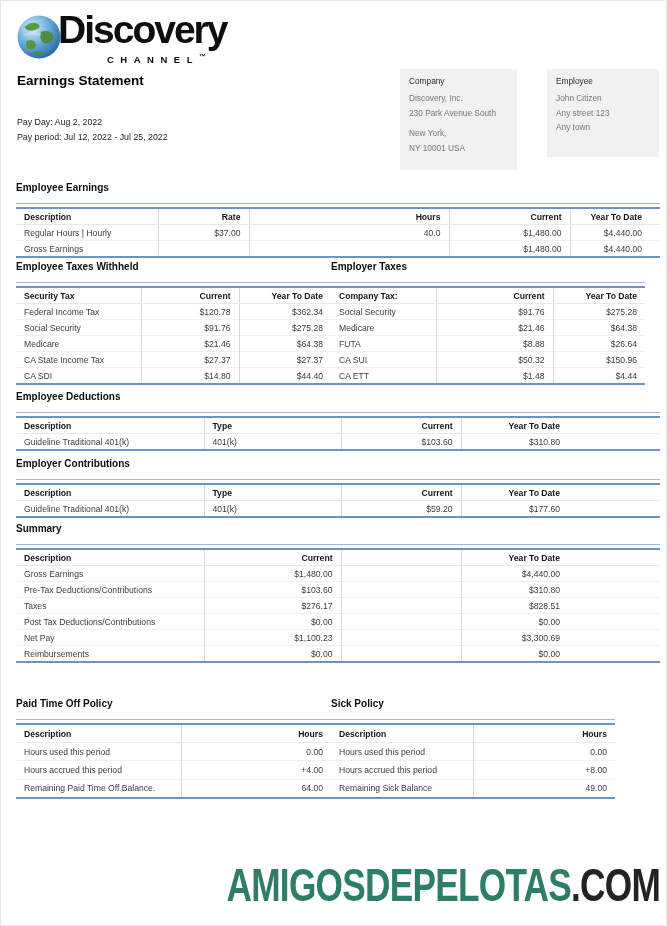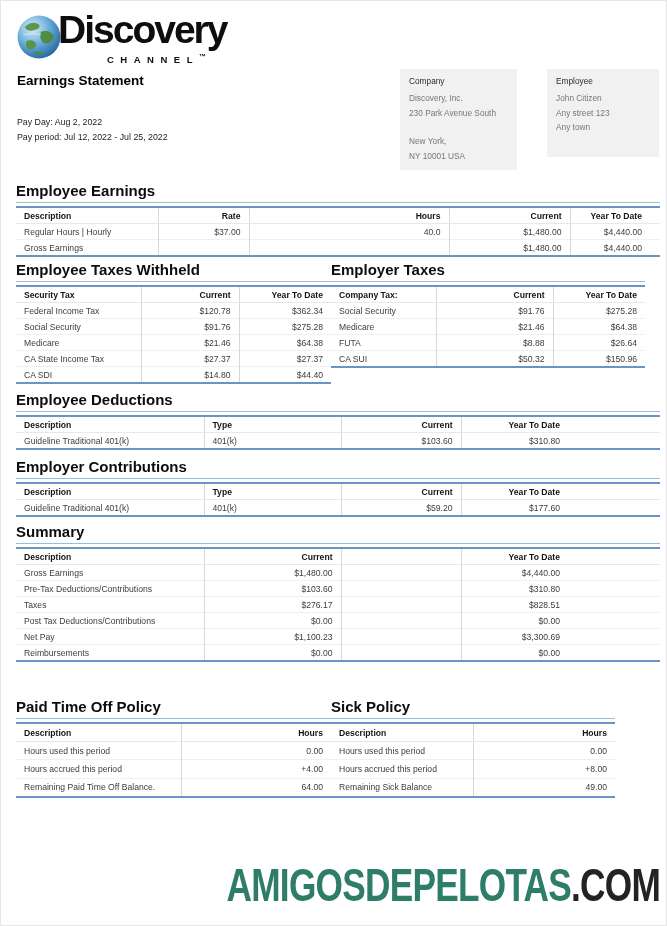--- a/index.html
+++ b/index.html
@@ -18,24 +18,24 @@
   .page-title{position:absolute;left:16px;top:72px;font-size:13.5px;font-weight:bold;color:#000}
   .payline{position:absolute;left:16px;font-size:8.8px;font-weight:normal;color:#1c1c1c}
   .payline.day{top:116px}
   .payline.period{top:131px}
   
   .info-box{position:absolute;top:68px;background:#f1f1f1;box-sizing:border-box;padding:7px 9px;font-size:8.3px}
   .company-box{left:399px;width:117px;height:101px}
   .employee-box{left:546px;width:112px;height:88px}
   .info-label{font-weight:normal;color:#2b2b2b;margin-bottom:8px}
   .info-line{color:#75757e;margin-bottom:5px;line-height:1.15}
-  .info-line.tight{margin-bottom:19px}
+  .info-line.tight{margin-bottom:11px}
   
   .sec{position:absolute;left:15px;width:644px}
-  .sec-title{font-size:15px;font-weight:bold;color:#0d0d0d;padding-bottom:3px;border-bottom:1px solid #9db9dd;margin-bottom:3px}
+  .sec-title{font-size:10px;font-weight:bold;color:#0d0d0d;padding-bottom:10px;border-bottom:1px solid #9db9dd;margin-bottom:3px}
   .tbl{border-collapse:collapse;width:100%;table-layout:fixed;
        border-top:2px solid #6b94c4;border-bottom:2px solid #6b94c4}
   .tbl th,.tbl td{font-size:8.6px;padding:2.5px 8px;overflow:hidden;white-space:nowrap;box-sizing:border-box}
   .tbl th{font-weight:bold;color:#151515;border-bottom:1px solid #e8e8e8}
   .tbl td{color:#3c3c3c}
   .tbl tbody tr + tr td{border-top:1px solid #f0f0f0}
   .tbl th:not(:first-child),.tbl td:not(:first-child){border-left:1px solid #d8d8d8}
   .l{text-align:left}.r{text-align:right}
   .pad-md th:last-child,.pad-md td:last-child{padding-right:18px}
   .pad-lg th:last-child,.pad-lg td:last-child{padding-right:100px}
@@ -208,20 +208,25 @@
           <tr>
             <td class="l">FUTA</td>
             <td class="r">$8.88</td>
             <td class="r">$26.64</td>
           </tr>
           <tr>
             <td class="l">CA SUI</td>
             <td class="r">$50.32</td>
             <td class="r">$150.96</td>
           </tr>
+          <tr>
+            <td class="l">CA ETT</td>
+            <td class="r">$1.48</td>
+            <td class="r">$4.44</td>
+          </tr>
         </tbody>
     </table>
   </div>
 </div>
 
 <div class="sec sec-deductions">
   <div class="sec-title">Employee Deductions</div>
   <table class="tbl pad-lg">
     <colgroup>
         <col style="width:188px">

